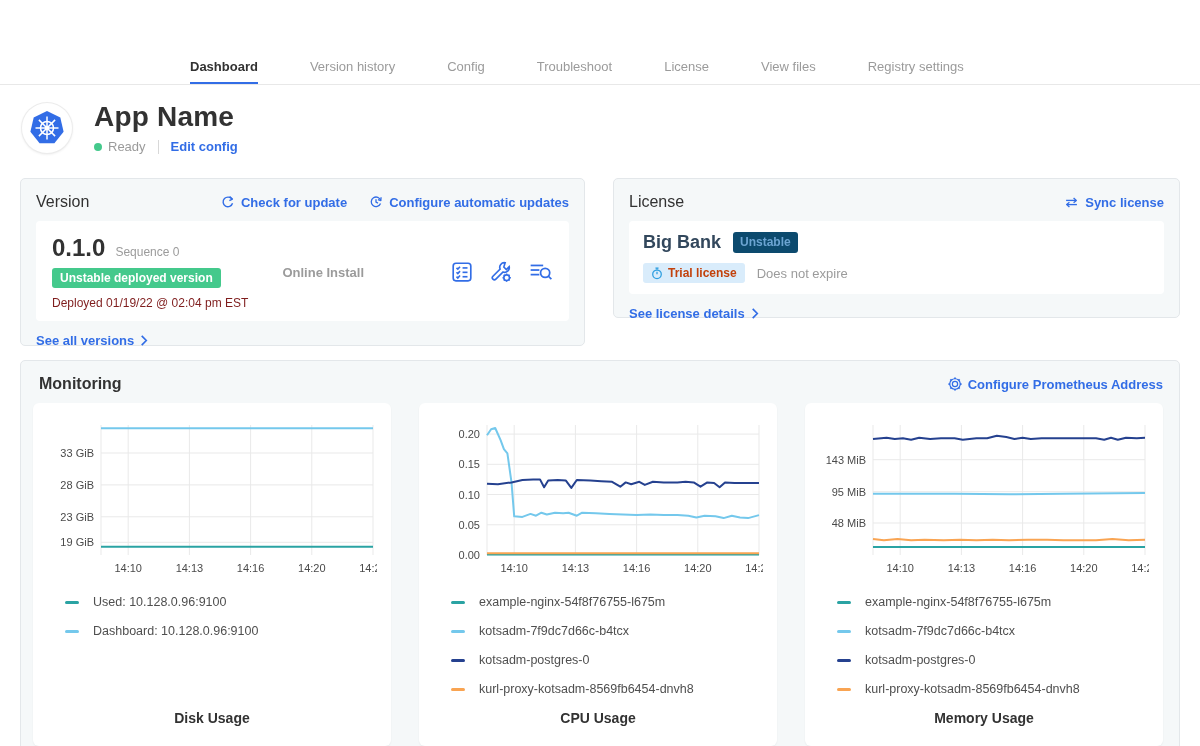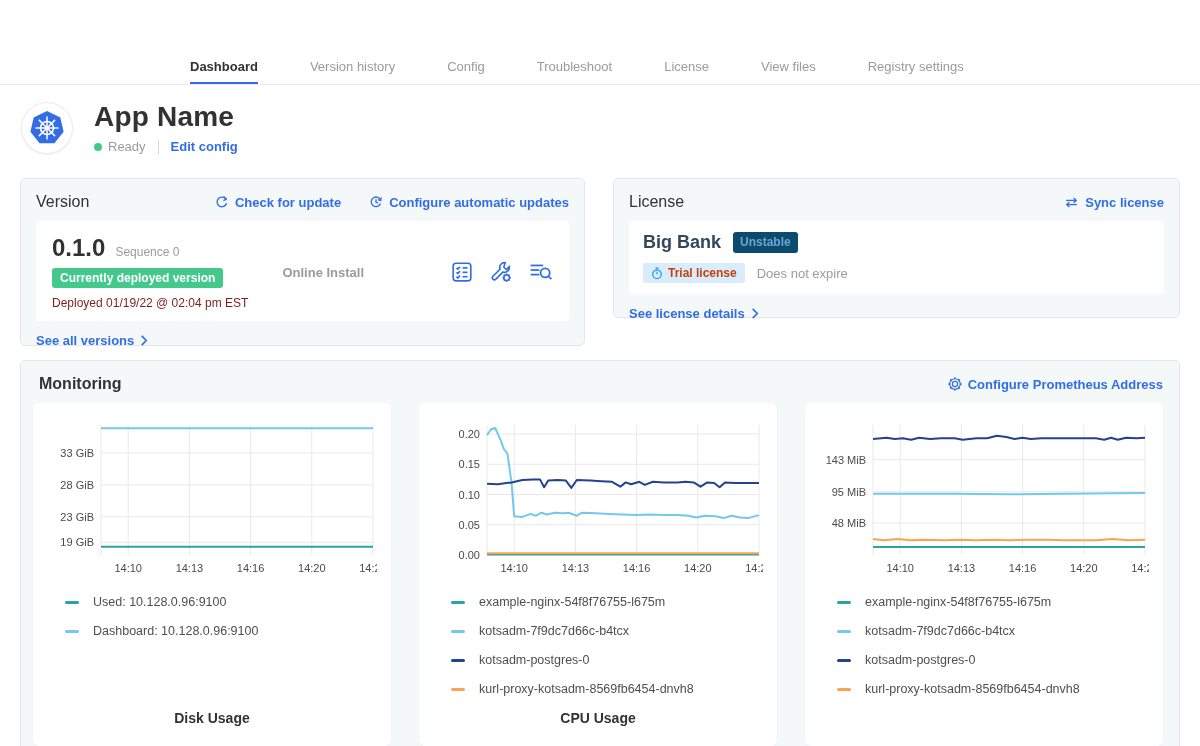--- a/index.html
+++ b/index.html
@@ -27,21 +27,21 @@
   .link { color:#326de6; font-weight:bold; font-size:13px; cursor:pointer; display:inline-flex;
     align-items:center; gap:6px; }
 
   
   .cards-row { display:flex; gap:28px; padding:14px 20px 0 20px; }
   .card { background:#f5f8f9; border:1px solid #e3e7ea; border-radius:5px; padding:14px 15px; }
   .card-version { width:565px; height:168px; }
   .card-license { width:567px; height:140px; }
   .card-head { display:flex; align-items:center; justify-content:space-between; }
   .card-title { font-size:16px; font-weight:normal; }
-  .head-links { display:flex; align-items:center; gap:28px; }
+  .head-links { display:flex; align-items:center; gap:22px; }
   .inner-panel { background:#fff; border-radius:4px; margin-top:10px; }
 
   .version-panel { padding:12px 16px 10px 16px; display:flex; align-items:center; height:100px;justify-content:center; }
   .ver-left { width:46%; }
   .ver-line { display:flex; align-items:baseline; gap:10px; }
   .ver-number { font-size:24px; font-weight:bold; }
   .ver-seq { font-size:12px; color:#9b9b9b; }
   .badge-green { display:inline-block; margin-top:6px; background:#44c98c; color:#fff;
     font-size:12px; font-weight:bold; padding:3px 8px; border-radius:3px; }
   .deployed { margin-top:8px; font-size:12px; color:#7f1d1d; }
@@ -146,21 +146,21 @@
           <span>Configure automatic updates</span>
         </a>
       </span>
     </div>
     <div class="inner-panel version-panel">
       <div class="ver-left">
         <div class="ver-line">
           <span class="ver-number">0.1.0</span>
           <span class="ver-seq">Sequence 0</span>
         </div>
-        <span class="badge-green">Currently deployed version</span>
+        <span class="badge-green">Unstable deployed version</span>
         <div class="deployed">Deployed 01/19/22 @ 02:04 pm EST</div>
       </div>
       <div class="install-type">Online Install</div>
       <div class="ver-icons">
         <span class="icon">
           <svg width="22" height="22" viewBox="0 0 20 20" fill="none" stroke="#326de6" stroke-width="1.5">
             <rect x="2" y="2" width="16" height="16" rx="2.5"></rect>
             <polyline points="5,6.2 6.2,7.4 8.2,5.2"></polyline>
               <line x1="10.5" y1="6.3" x2="15" y2="6.3"></line>
             <polyline points="5,10.2 6.2,11.4 8.2,9.2"></polyline>
@@ -409,15 +409,16 @@
         </div>
         <div class="legend-item">
           <span class="swatch" style="background: rgb(37, 65, 143);"></span>
           <span>kotsadm-postgres-0</span>
         </div>
         <div class="legend-item">
           <span class="swatch" style="background: rgb(249, 164, 82);"></span>
           <span>kurl-proxy-kotsadm-8569fb6454-dnvh8</span>
         </div>
       </div>
+      <div class="chart-title">Memory Usage</div>
     </div>
   </div>
 </section>
 
 </body></html>

